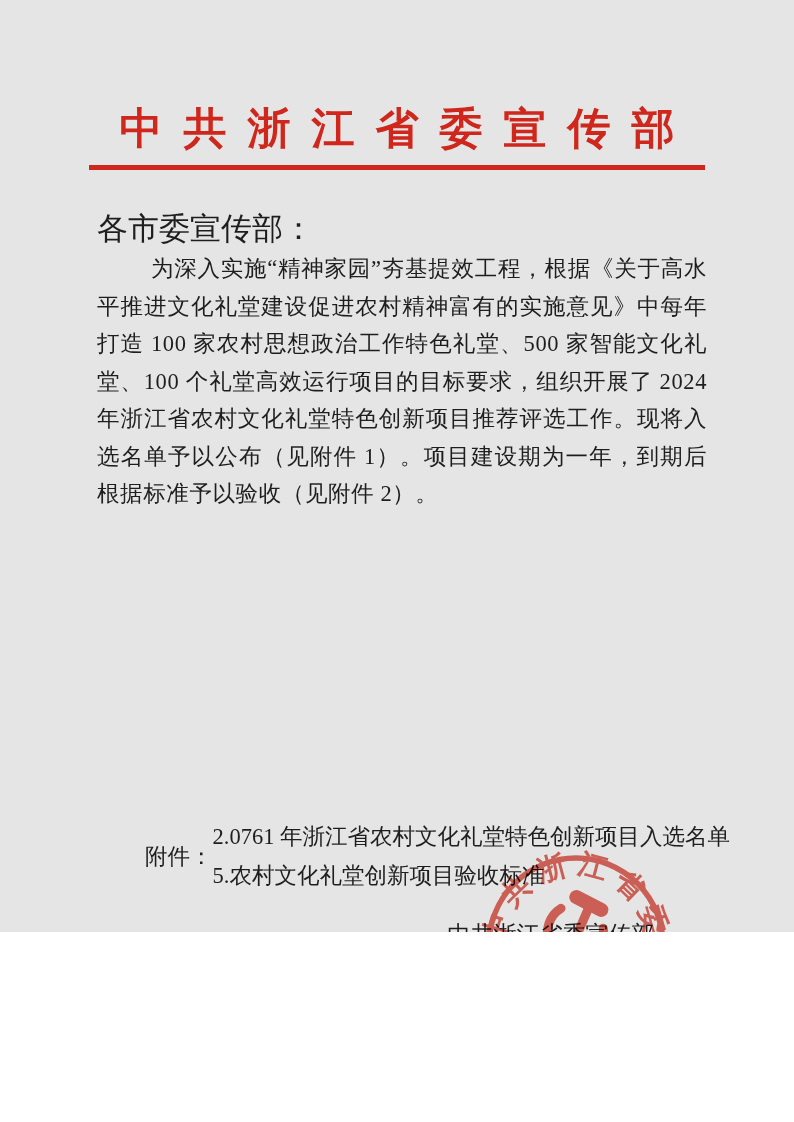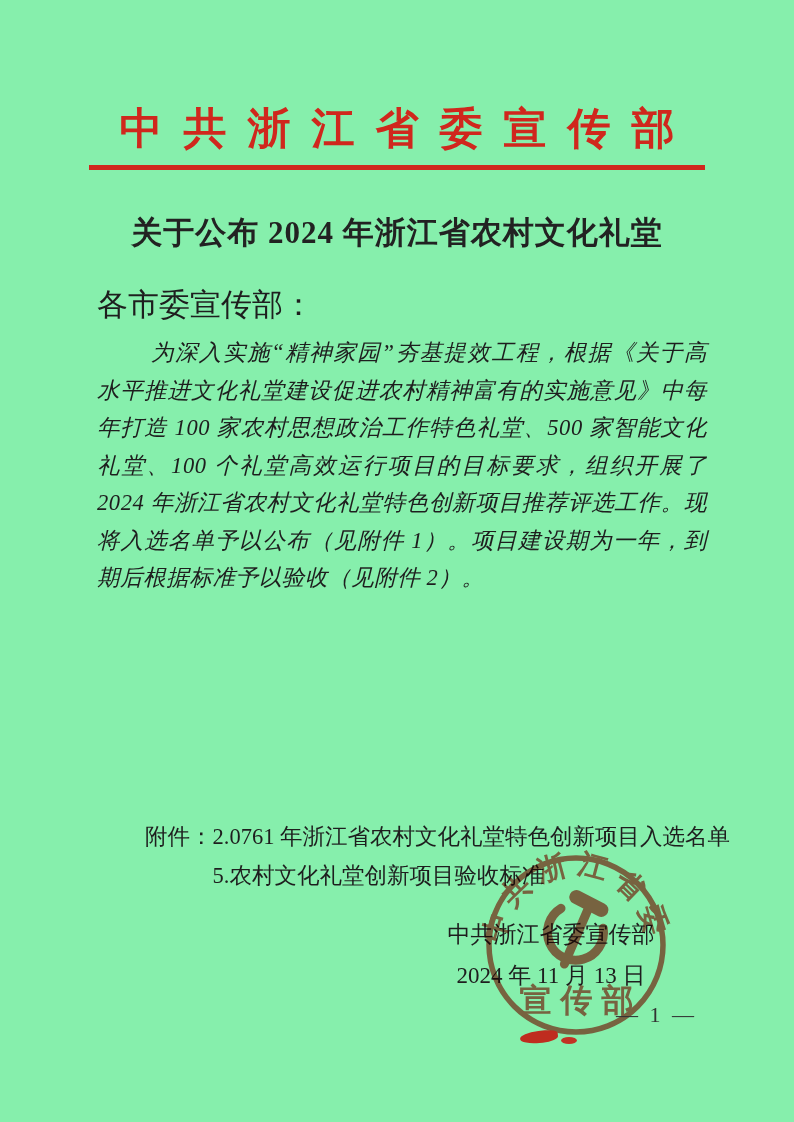--- a/index.html
+++ b/index.html
@@ -1,21 +1,21 @@
 <!DOCTYPE html>
 <html><head>
 <meta charset="utf-8">
 <style>
   html, body { margin: 0; padding: 0; background: #ffffff; }
   .page {
     position: relative;
     width: 794px;
-    height: 1122px;
+    height: 932px;
     margin: 0 auto;
-    background: #86efac;
+    background: #e5e5e5;
     overflow: hidden;
     font-family: "Liberation Serif", "DejaVu Serif", serif;
     color: #1e1e1e;
   }
   
   .letterhead {
     margin-top: 100px;
     text-align: center;
     font-size: 43px;
     font-weight: bold;
@@ -48,29 +48,30 @@
   }
   .para {
     margin: 0;
     padding: 0 87px 0 97px;
     font-size: 22.5px;
     line-height: 37.5px;
     letter-spacing: 0.6px;
     text-align: justify;
     text-indent: 2.4em;
   }
-  .para.first { margin-top: 12px; font-style: italic; }
+  .para.first { margin-top: 4px; }
   
   .attachments {
     position: absolute;
     left: 145px;
     top: 817px;
     display: flex;
     font-size: 22.5px;
     line-height: 39px;
+    align-items: center;
   }
   .attach-label { white-space: nowrap; }
   .attach-items div { white-space: nowrap; }
   
   .signature {
     position: absolute;
     left: 428px;
     top: 914px;
     width: 246px;
     text-align: center;
@@ -123,21 +124,20 @@
 </style>
 </head>
 <body>
 
 <div class="page">
 
   <div class="letterhead">中共浙江省委宣传部</div>
   <div class="letterhead-rule"></div>
 
   <div class="doc-title">
-    <span>关于公布 2024 年浙江省农村文化礼堂</span>
   </div>
 
   <div class="salutation">各市委宣传部：</div>
 
   <p class="para first">为深入实施“精神家园”夯基提效工程，根据《关于高水平推进文化礼堂建设促进农村精神富有的实施意见》中每年打造 100 家农村思想政治工作特色礼堂、500 家智能文化礼堂、100 个礼堂高效运行项目的目标要求，组织开展了 2024 年浙江省农村文化礼堂特色创新项目推荐评选工作。现将入选名单予以公布（见附件 1）。项目建设期为一年，到期后根据标准予以验收（见附件 2）。</p>
 
 
   <div class="attachments">
     <span class="attach-label">附件：</span>
     <div class="attach-items">

